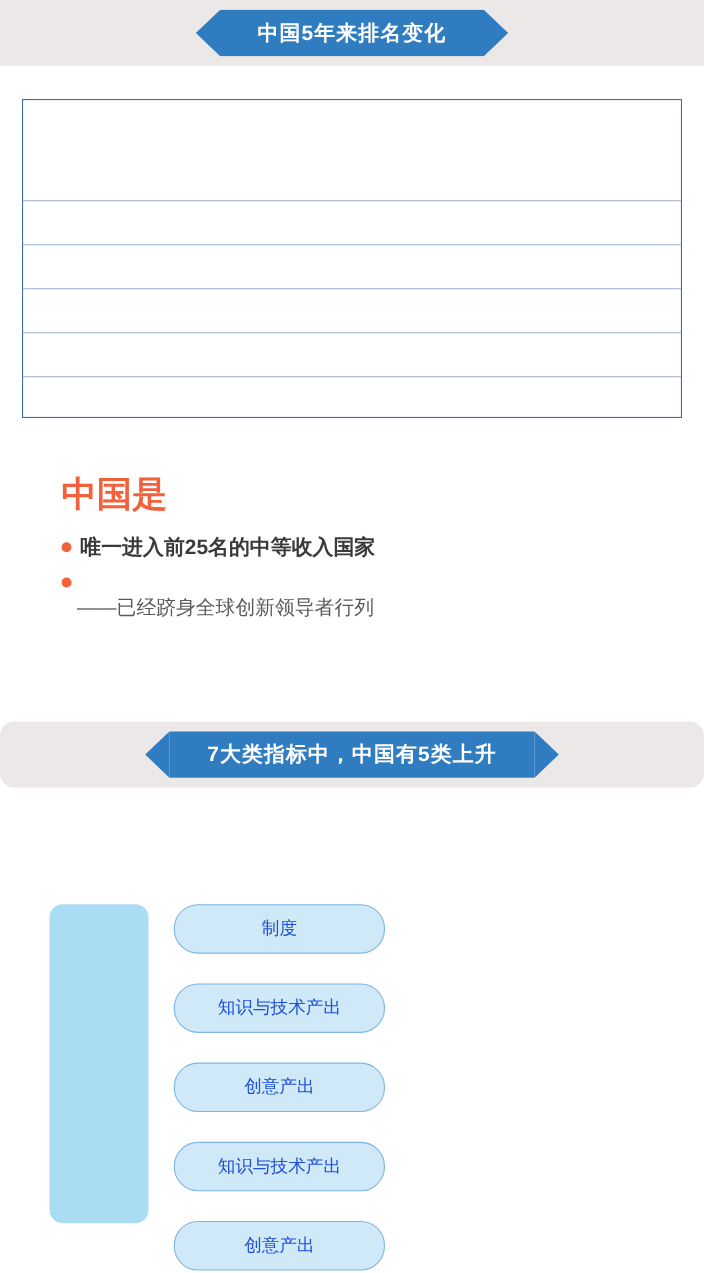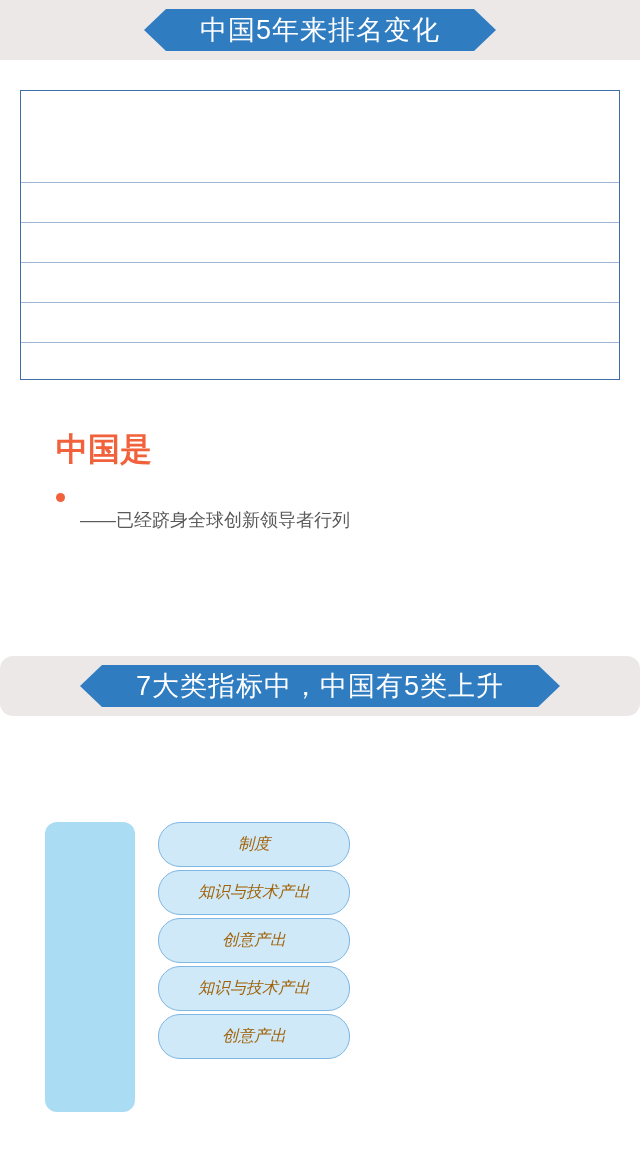--- a/index.html
+++ b/index.html
@@ -48,22 +48,22 @@
   .banner-ribbon::before {
     left: -22px;
     border-right: 22px solid #2f7cc0;
   }
   .banner-ribbon::after {
     right: -22px;
     border-left: 22px solid #2f7cc0;
   }
   .banner-title {
     color: #ffffff;
-    font-size: 27px;
-    font-weight: normal;
+    font-size: 19px;
+    font-weight: bold;
     letter-spacing: 1px;
     white-space: nowrap;
     line-height: 1;
   }
 
   
   .table-wrap {
     position: absolute;
     left: 20px;
     top: 90px;
@@ -128,21 +128,21 @@
   .bullet-text {
     color: #3a3a3a;
     font-size: 19px;
     font-weight: bold;
     line-height: 1.35;
   }
   .china-note {
     color: #5a5a5a;
     font-size: 18px;
     margin-top: 6px;
-    margin-left: 24px;
+    margin-left: 14px;
     line-height: 1.4;
   }
 
   
   .banner2 {
     position: absolute;
     left: 0;
     top: 656px;
     border-radius: 13px;
   }
@@ -187,25 +187,24 @@
   .pill {
     width: 192px;
     height: 45px;
     background: #cfe9f9;
     border: 1px solid #7fb6e2;
     border-radius: 22px;
     box-sizing: border-box;
     display: flex;
     align-items: center;
     justify-content: center;
-    margin-bottom: 3px;
-    color: #a16207;
+    margin-bottom: 27px;
+    color: #1d4ed8;
     font-size: 16px;
     white-space: nowrap;
-    font-style: italic;
   }
 </style>
 </head>
 <body>
 
 <div class="banner-strip">
   <div class="banner-ribbon">
     <span class="banner-title">中国5年来排名变化</span>
   </div>
 </div>
@@ -274,20 +273,24 @@
       <div class="cell" style="width:88px"></div>
       <div class="cell" style="width:88px"></div>
       <div class="cell" style="width:86px"></div>
     </div>
   </div>
 </div>
 
 <div class="china-block">
   <div class="china-heading">中国是</div>
 
+  <div class="bullet-line">
+    <span class="bullet-dot"></span>
+    <span class="bullet-text">唯一进入前25名的中等收入国家</span>
+  </div>
 
   <div class="bullet-line">
     <span class="bullet-dot"></span>
   </div>
 
   <div class="china-note">——已经跻身全球创新领导者行列</div>
 </div>
 
 <div class="banner-strip banner2">
   <div class="banner-ribbon">

